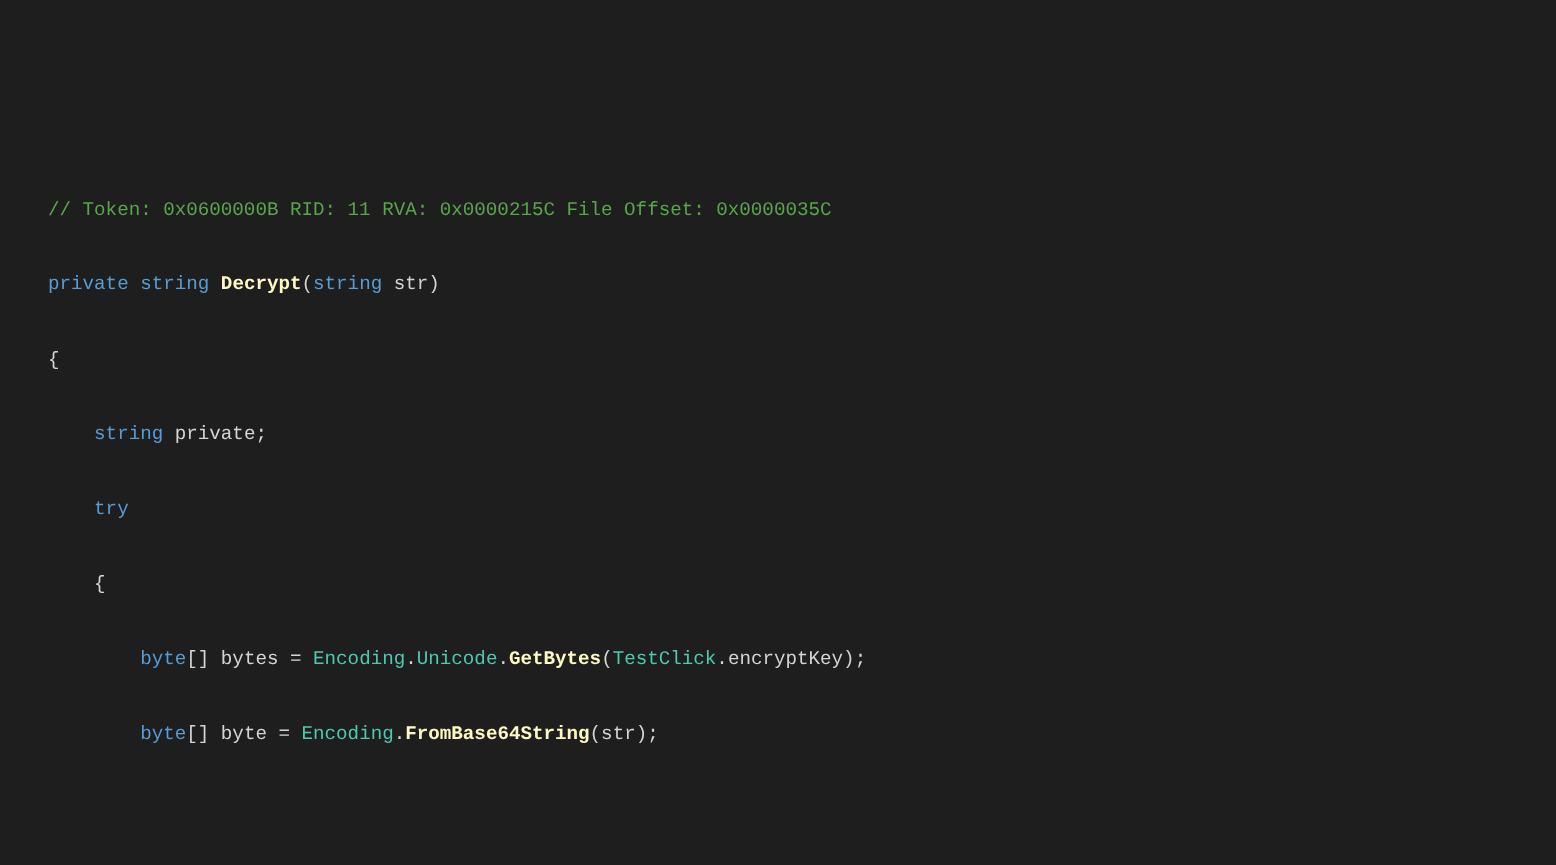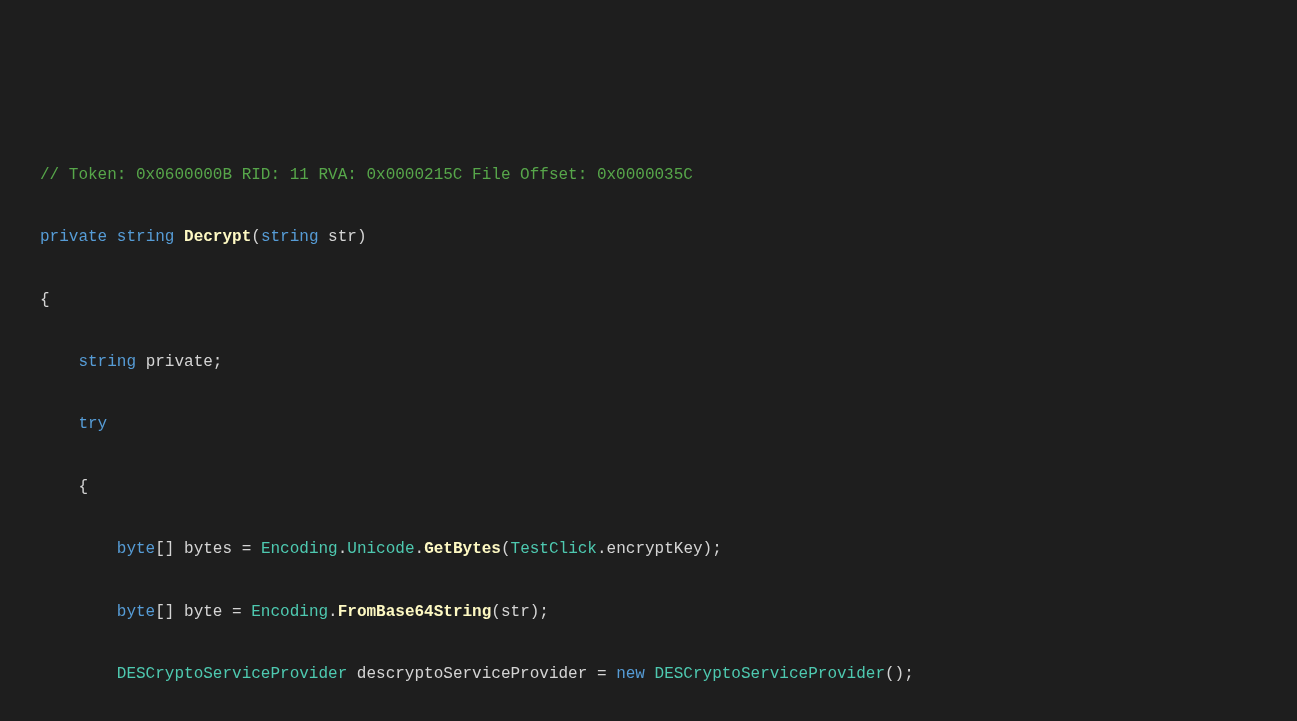--- a/index.html
+++ b/index.html
@@ -32,21 +32,20 @@
 
 <div class="code-container">
 <span class="line"><span class="comment">// Token: 0x0600000B RID: 11 RVA: 0x0000215C File Offset: 0x0000035C</span></span>
 <span class="line"><span class="keyword">private</span> <span class="keyword">string</span> <span class="method-orange">Decrypt</span><span class="punct">(</span><span class="keyword">string</span> <span class="bold">str</span><span class="punct">)</span></span>
 <span class="line"><span class="brace">{</span></span>
 <span class="line">    <span class="keyword">string</span> <span>private</span><span class="punct">;</span></span>
 <span class="line">    <span class="keyword">try</span></span>
 <span class="line">    <span class="brace">{</span></span>
 <span class="line">        <span class="keyword">byte</span><span class="punct">[]</span> <span>bytes</span> <span class="punct">=</span> <span class="type">Encoding</span><span class="punct">.</span><span class="type">Unicode</span><span class="punct">.</span><span class="method-orange">GetBytes</span><span class="punct">(</span><span class="type">TestClick</span><span class="punct">.</span><span>encryptKey</span><span class="punct">);</span></span>
 <span class="line">        <span class="keyword">byte</span><span class="punct">[]</span> <span>byte</span> <span class="punct">=</span> <span class="type">Encoding</span><span class="punct">.</span><span class="method-orange">FromBase64String</span><span class="punct">(</span><span class="bold">str</span><span class="punct">);</span></span>
-<span class="line">        <span class="type">DESCryptoServiceProvider</span> <span>descryptoServiceProvider</span> <span class="punct">=</span> <span class="keyword">new</span> <span class="type">DESCryptoServiceProvider</span><span class="punct">();</span></span>
 
 
 
 
 
 
 
 
 
 

